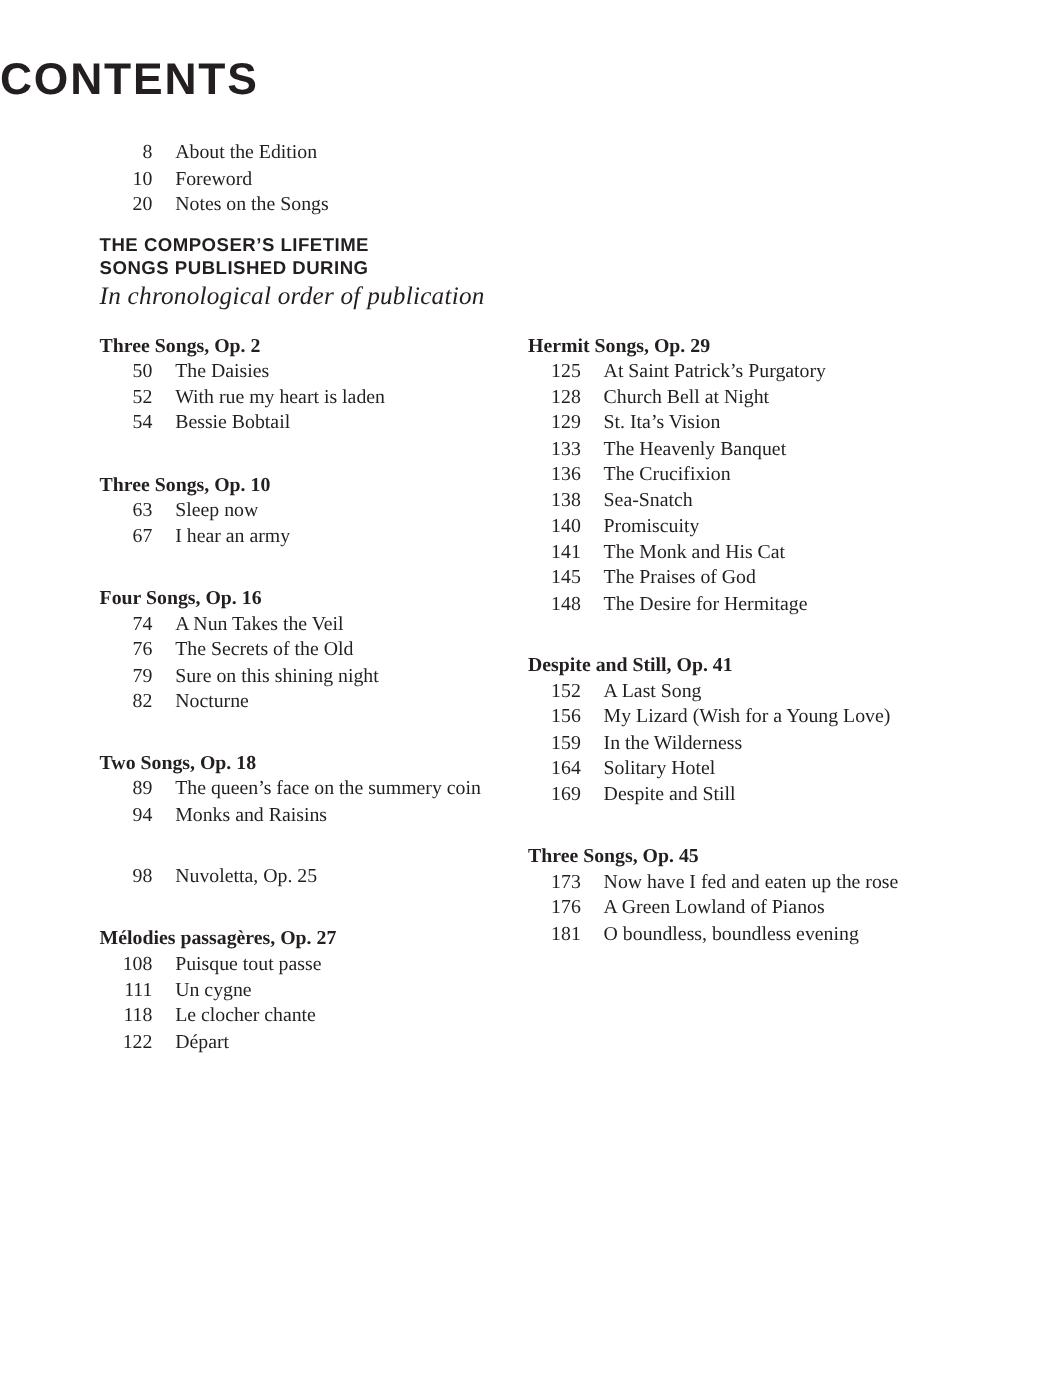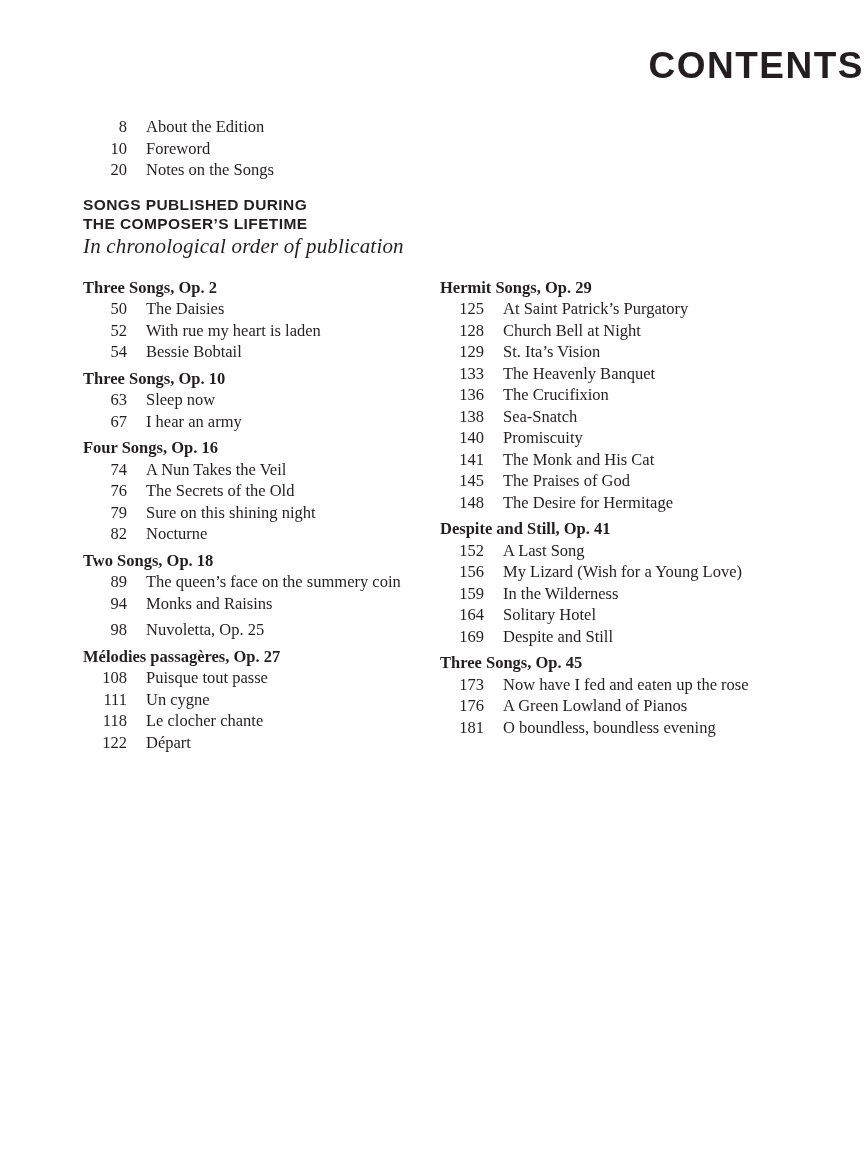--- a/index.html
+++ b/index.html
@@ -14,21 +14,21 @@
     font-family: "Liberation Serif", serif;
     padding: 47px 60px 0 83px;
     overflow: hidden;
   }
   .page-title {
     font-family: "Liberation Sans", sans-serif;
     font-weight: 700;
     font-size: 37px;
     line-height: 1;
     letter-spacing: 1.5px;
-    text-align: right;
+    text-align: left;
     margin: 0 -60px 0 -83px; 
   }
   .front-matter { margin-top: 32px; }
   .entry {
     display: grid;
     grid-template-columns: 44px 1fr;
     column-gap: 19px;
     font-size: 16.5px;
     line-height: 21.5px;
   }
@@ -50,21 +50,21 @@
     margin-top: 3px;
     letter-spacing: 0.2px;
   }
   .columns {
     margin-top: 20px;
     display: grid;
     grid-template-columns: 357px 1fr;
     align-items: start;
   }
   .toc-column { min-width: 0; }
-  .group { margin-top: 5px; }
+  .group { margin-top: 30px; }
   .toc-column > .group:first-child { margin-top: 0; }
   .group-heading {
     font-weight: 700;
     font-size: 16.5px;
     line-height: 21.5px;
   }
 </style>
 </head>
 <body>
 
@@ -80,22 +80,22 @@
     <span class="num">10</span>
     <span class="title">Foreword</span>
   </div>
       <div class="entry">
     <span class="num">20</span>
     <span class="title">Notes on the Songs</span>
   </div>
     </div>
 
   <div class="section-heading">
+    <div>THE COMPOSER’S LIFETIME</div>
     <div>SONGS PUBLISHED DURING</div>
-    <div>THE COMPOSER’S LIFETIME</div>
   </div>
   <div class="section-subtitle">In chronological order of publication</div>
 
   <div class="columns">
     <div class="toc-column">
         <div class="group">
     <div class="group-heading">Three Songs, Op. 2</div>
     <div class="group-entries">
             <div class="entry">
     <span class="num">50</span>

